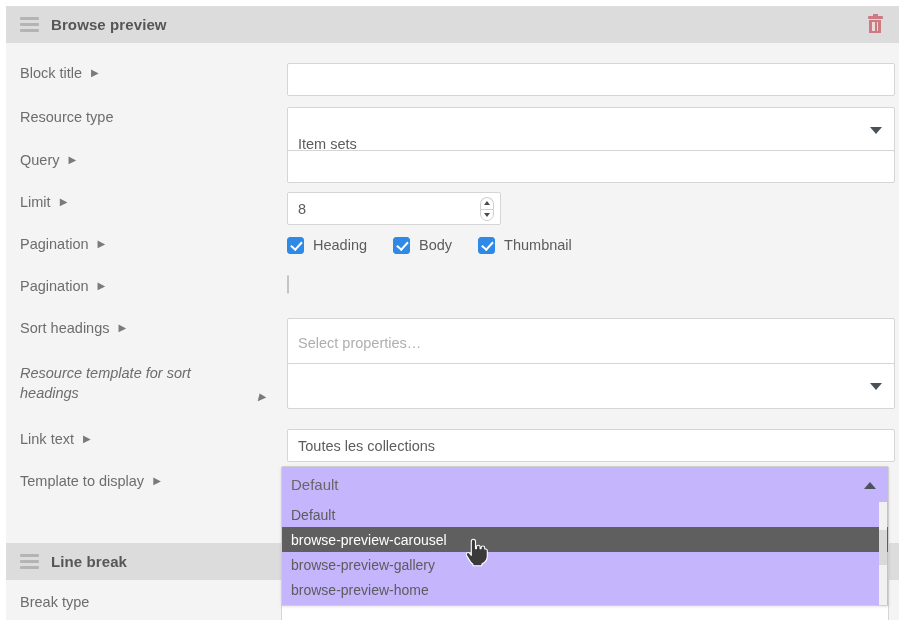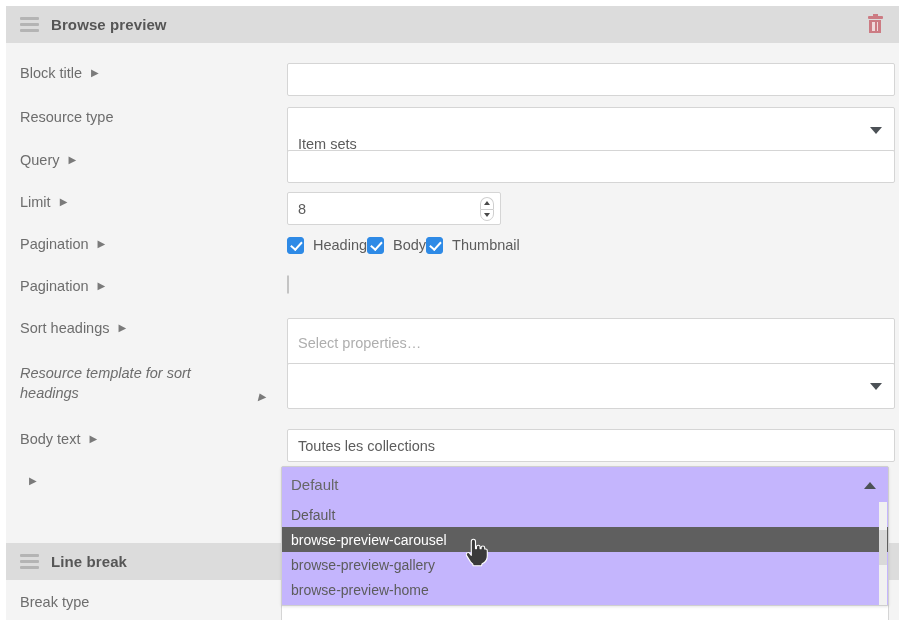--- a/index.html
+++ b/index.html
@@ -269,20 +269,21 @@
 
   
   .checkbox-group {
     display: flex;
     align-items: center;
     height: 22px;
   }
   .cb-item {
     display: flex;
     align-items: center;
+    margin-right: 26px;
     cursor: pointer;
   }
   .cb {
     width: 17px; height: 17px;
     border-radius: 3px;
     border: 1px solid #c4c4c4;
     background: #ffffff;
     position: relative;
     flex: 0 0 auto;
   }
@@ -513,30 +514,31 @@
         </div>
         <div class="field-control">
           <div class="sel-input">
             <span class="caret-down"></span>
           </div>
         </div>
       </div>
 
       <div class="field-row" style="top:386px;">
         <div class="field-label">
-          <span class="lbl-text">Body text</span>
+          <span class="lbl-text">Link text</span>
           <span class="info-arrow">▶</span>
         </div>
         <div class="field-control">
           <input class="txt-input" type="text" value="Toutes les collections" style="">
         </div>
       </div>
 
       <div class="field-row" style="top:428px;">
         <div class="field-label">
+          <span class="lbl-text">Template to display</span>
           <span class="info-arrow">▶</span>
         </div>
       </div>
 
     </div>
   </div>
 
   <div class="block" id="block-line-break">
     <div class="block-header secondary">
       <span class="grip-icon">

